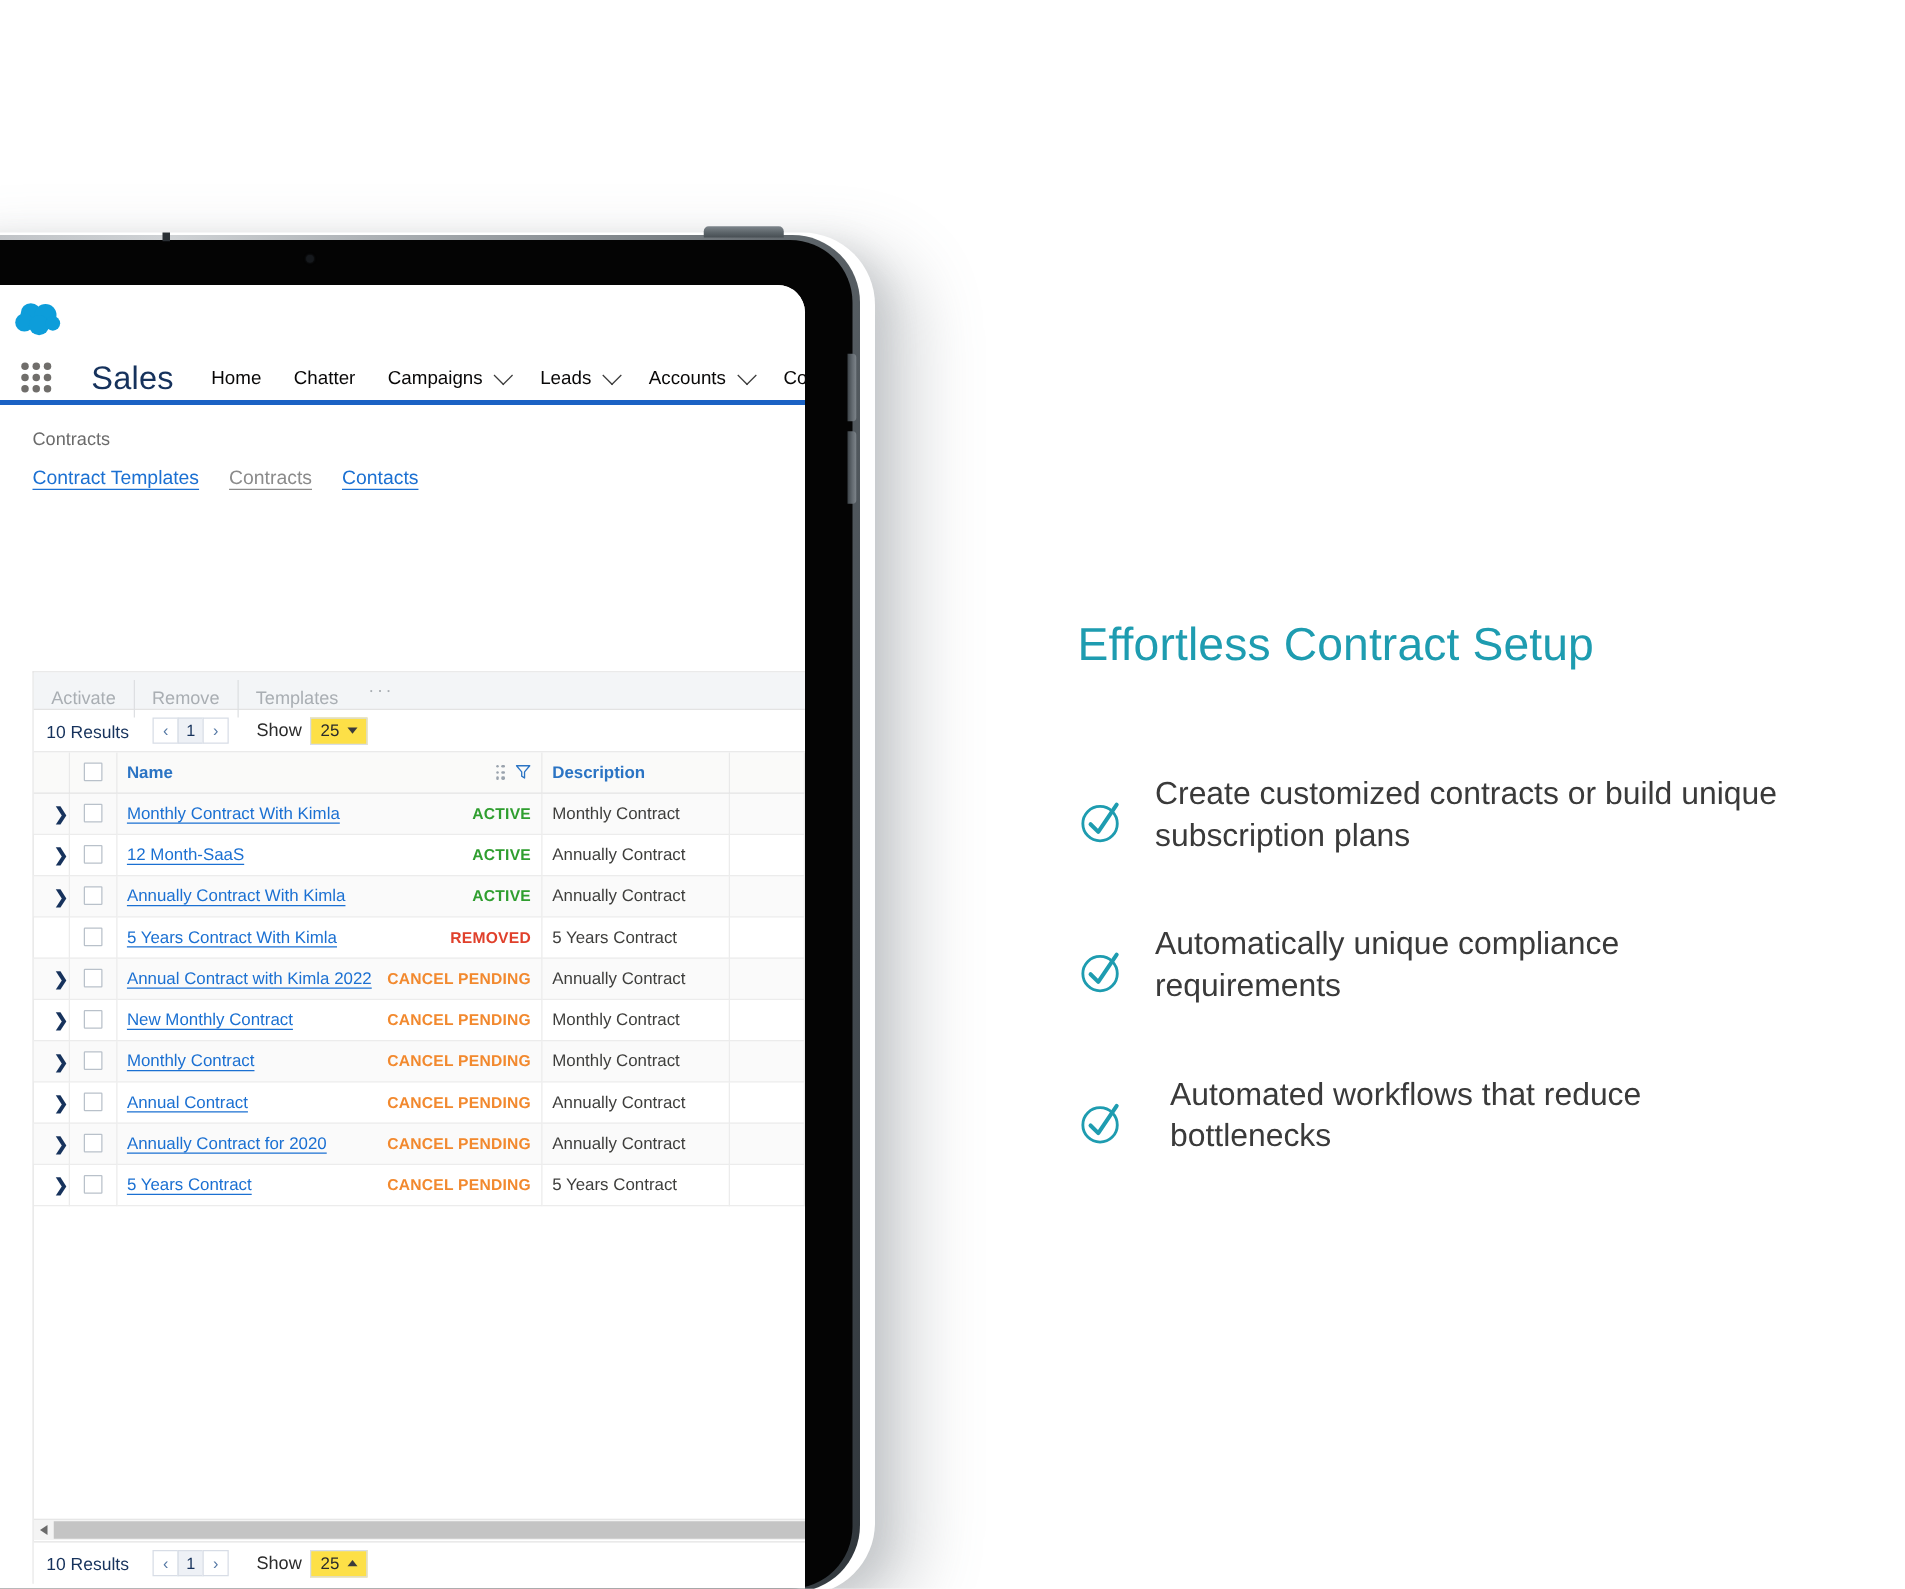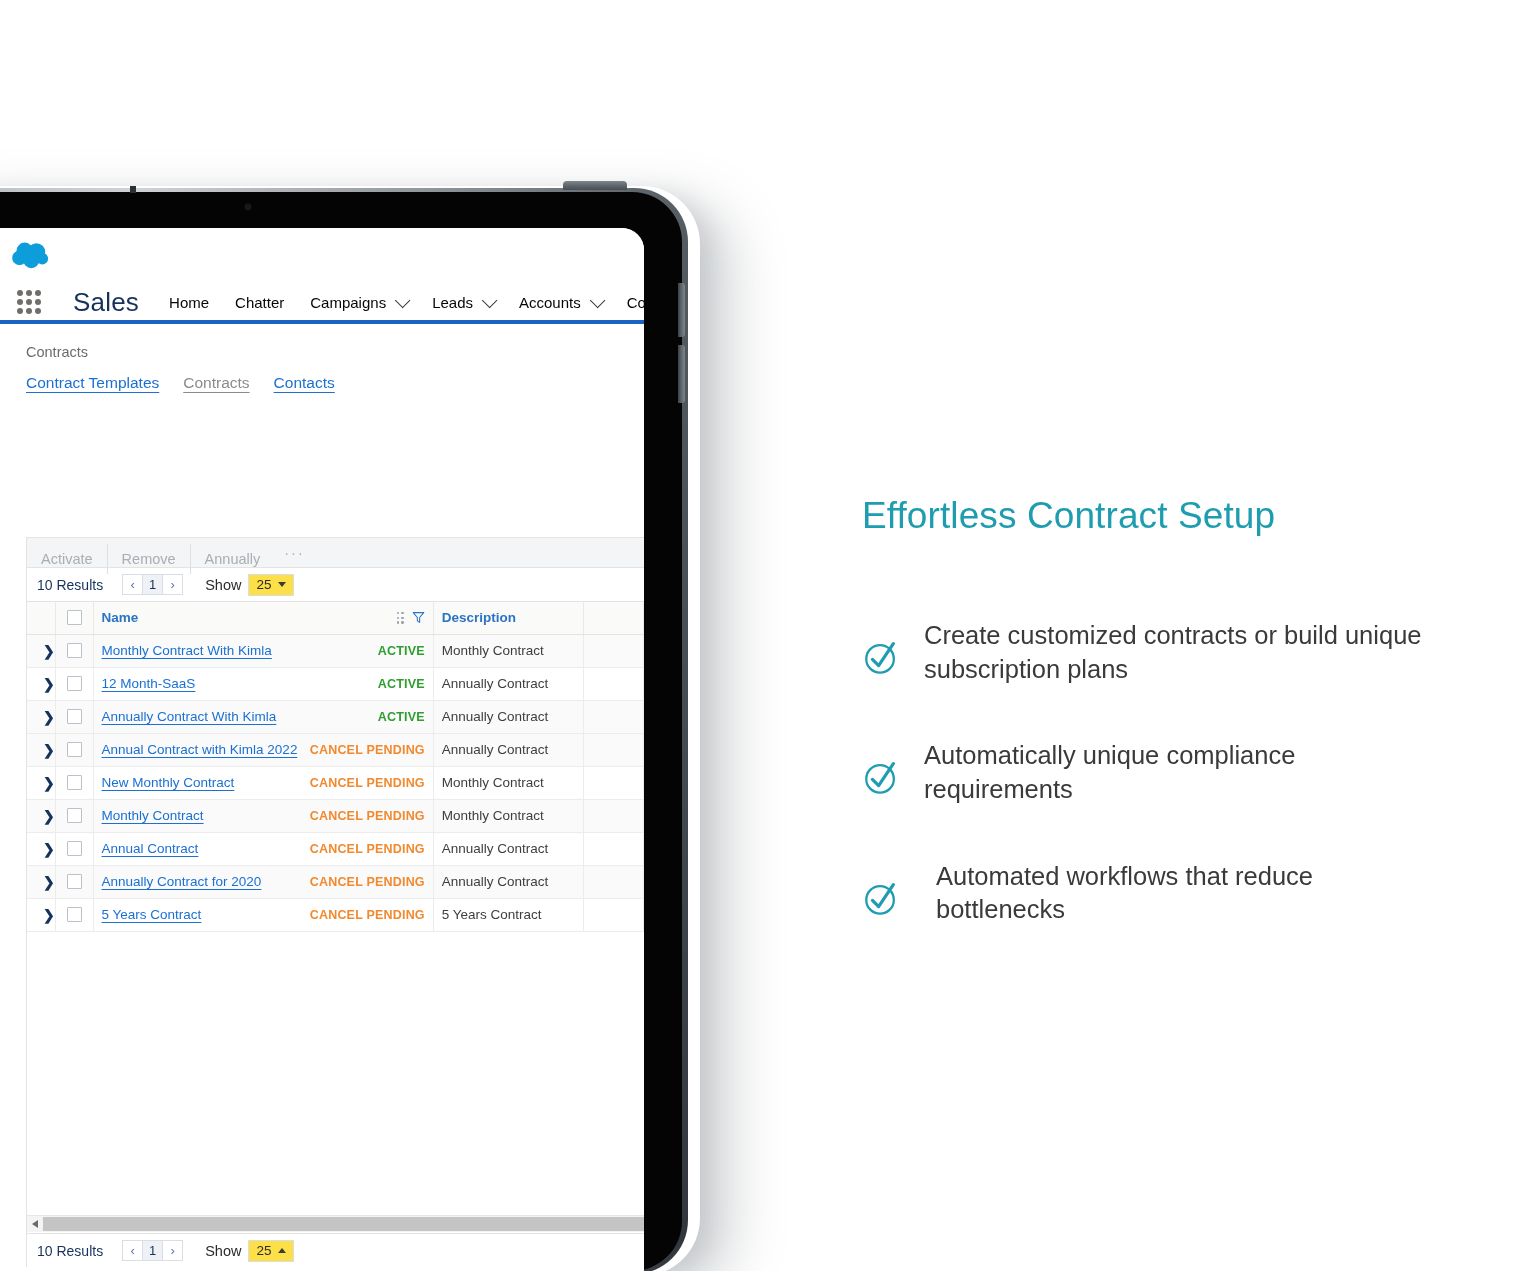--- a/index.html
+++ b/index.html
@@ -537,21 +537,21 @@
         <span class="tab-link">Contract Templates</span>
         <span class="tab-link muted">Contracts</span>
         <span class="tab-link">Contacts</span>
       </div>
 
       <div class="list-card">
 
         <div class="action-bar">
           <span class="action-btn">Activate</span>
           <span class="action-btn">Remove</span>
-          <span class="action-btn" style="border-right:none">Annually</span>
+          <span class="action-btn" style="border-right:none">Templates</span>
           <span class="action-more">···</span>
         </div>
 
         <div class="pagination-bar">
           <span class="pg-results">10 Results</span>
           <span class="pg-group">
             <span class="pg-btn">‹</span>
             <span class="pg-btn current">1</span>
             <span class="pg-btn">›</span>
           </span>
@@ -636,20 +636,34 @@
                 </td>
                 <td>
                   <span class="name-cell-inner">
                     <span class="name-link">Annually Contract With Kimla</span>
                     <span class="status st-active">ACTIVE</span>
                   </span>
                 </td>
                 <td class="desc-cell">Annually Contract</td>
                 <td></td>
               </tr>
+              <tr class="">
+                <td></td>
+                <td style="text-align:center">
+                  <span class="chk"></span>
+                </td>
+                <td>
+                  <span class="name-cell-inner">
+                    <span class="name-link">5 Years Contract With Kimla</span>
+                    <span class="status st-removed">REMOVED</span>
+                  </span>
+                </td>
+                <td class="desc-cell">5 Years Contract</td>
+                <td></td>
+              </tr>
               <tr class="alt">
                 <td><span class="row-chev">❯</span></td>
                 <td style="text-align:center">
                   <span class="chk"></span>
                 </td>
                 <td>
                   <span class="name-cell-inner">
                     <span class="name-link">Annual Contract with Kimla 2022</span>
                     <span class="status st-cancel">CANCEL PENDING</span>
                   </span>

